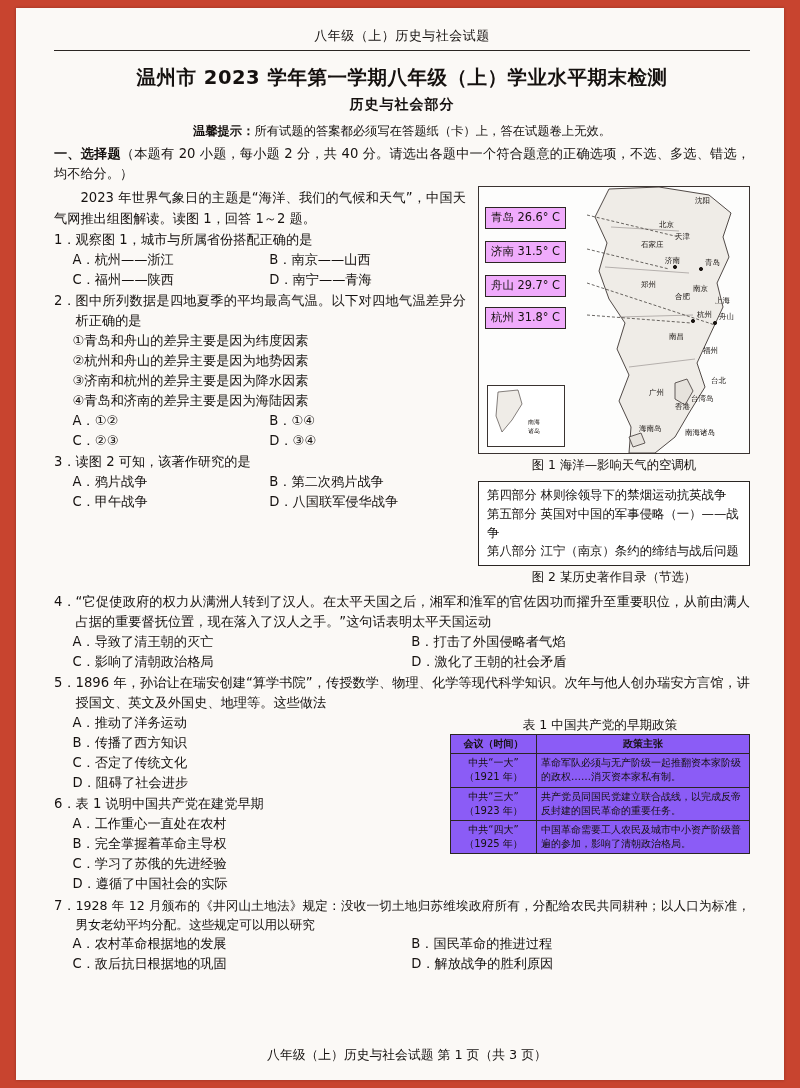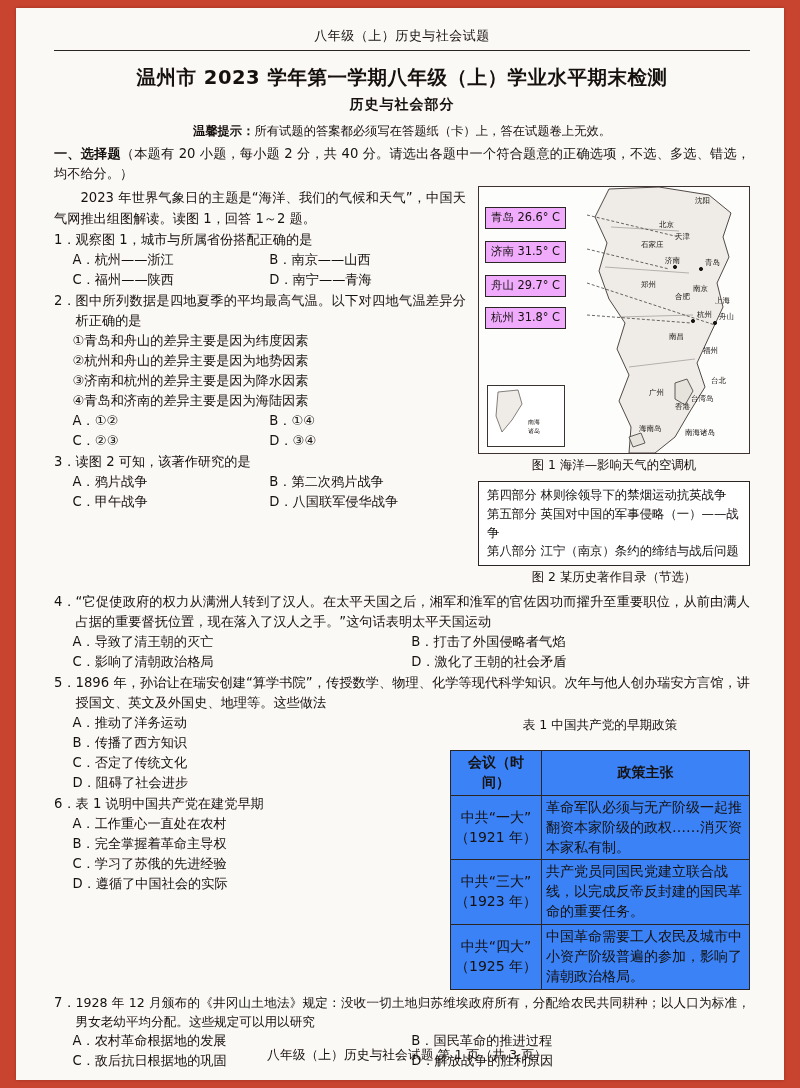--- a/index.html
+++ b/index.html
@@ -99,26 +99,26 @@
   .toc-box {
     border: 1px solid #2b2623;
     padding: 4px 8px;
     font-size: 12.4px;
     line-height: 1.5;
     background: #fff;
     margin-top: 6px;
     width: 272px;
   }
   .tbl-wrap { float: right; width: 300px; margin: 2px 0 2px 10px; }
-  .tbl-cap { text-align: center; font-size: 12.6px; margin-bottom: 16px; }
+  .tbl-cap { text-align: center; font-size: 12.6px; margin-bottom: 0; }
   table.policy {
     border-collapse: collapse;
     width: 300px;
-    font-size: 14px;
-    background: #3b82f6;
+    font-size: 10px;
+    background: #8b5cf6;
   }
   table.policy th, table.policy td {
     border: 1px solid #2b2623;
     padding: 2px 4px;
     vertical-align: middle;
     line-height: 1.42;
   }
   table.policy th { text-align: center; font-weight: bold; }
   table.policy td.meet { text-align: center; white-space: nowrap; width: 86px; }
   .footer {

